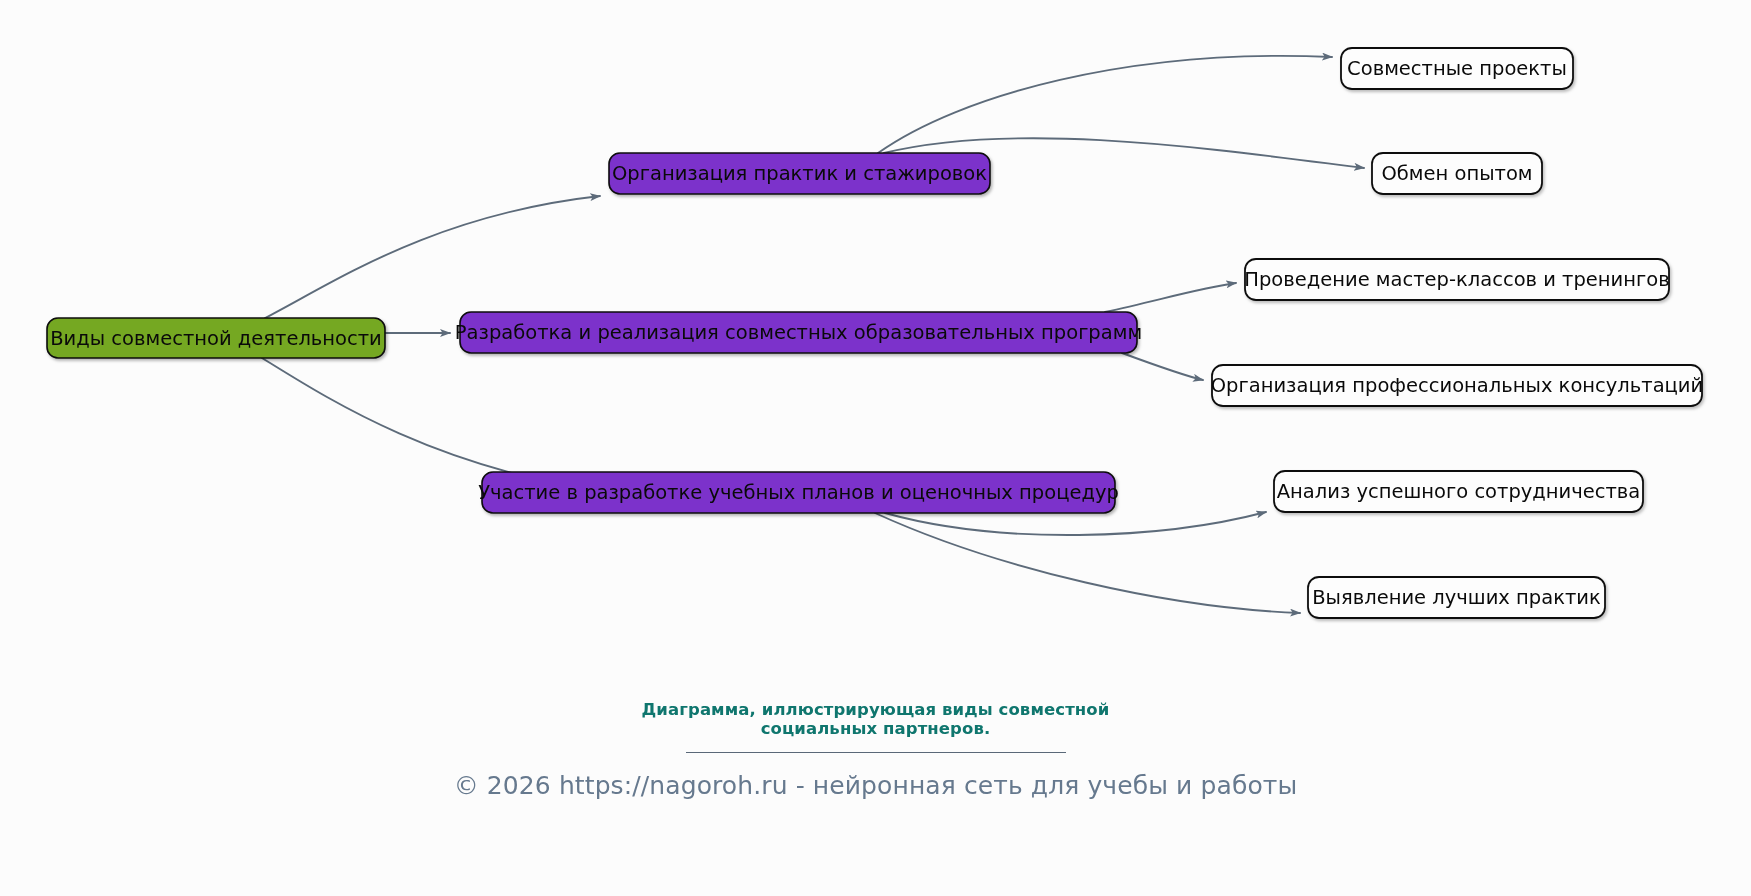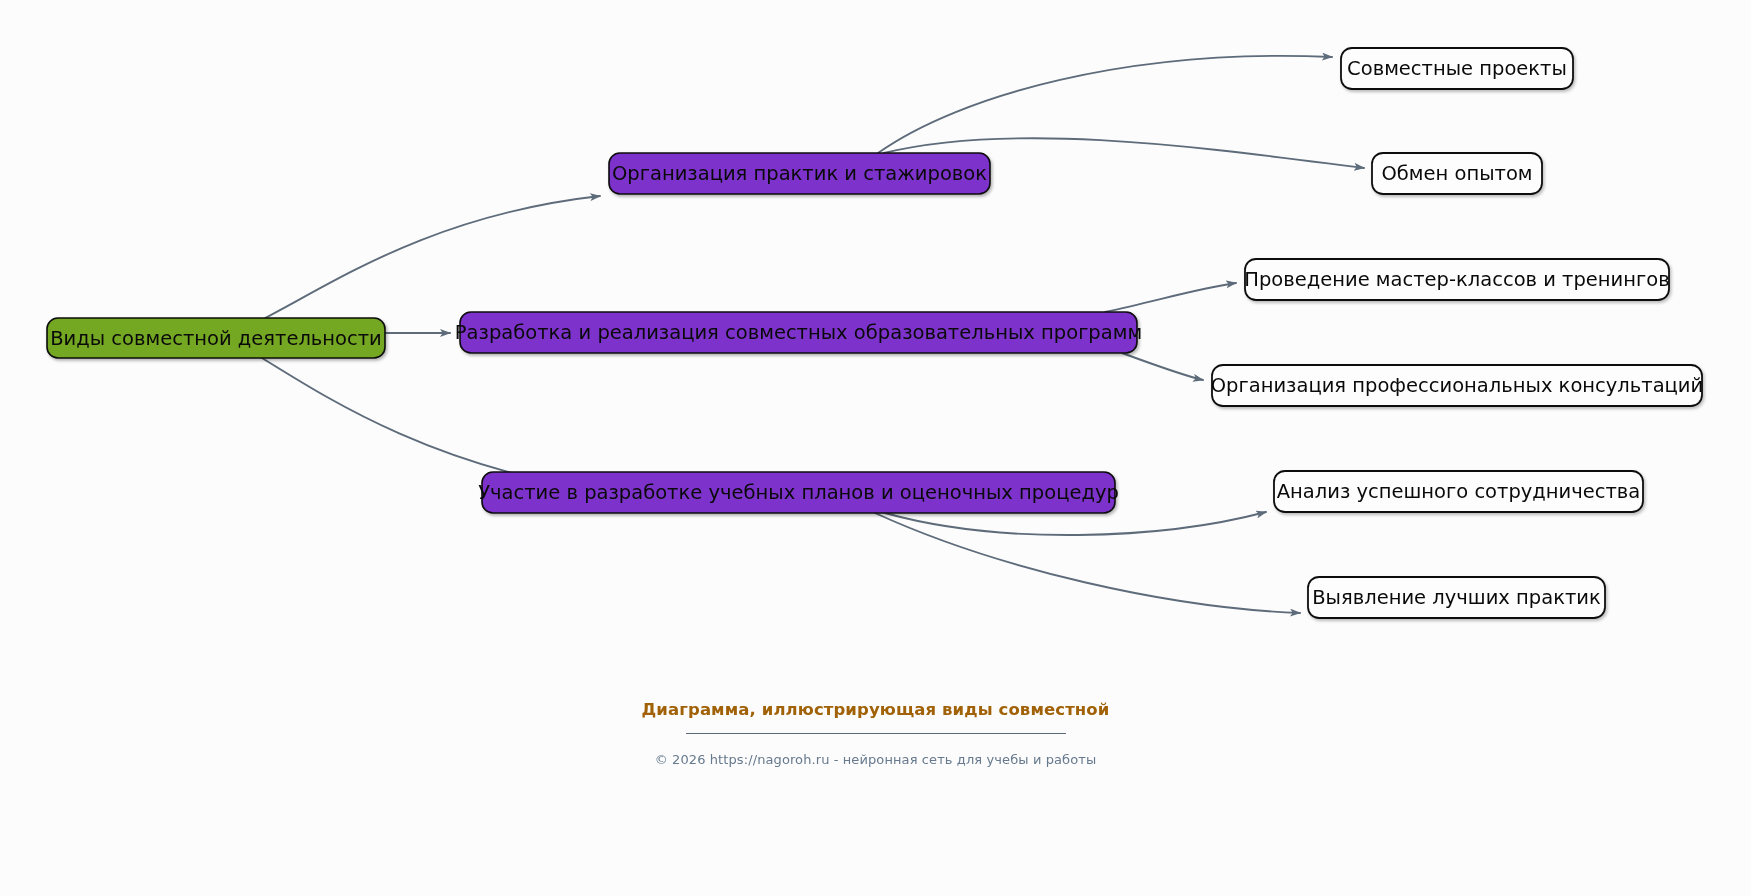--- a/index.html
+++ b/index.html
@@ -62,34 +62,34 @@
     left: 0;
     right: 0;
     top: 700px;
     text-align: center;
     pointer-events: none;
   }
   .caption-line {
     font-family: "DejaVu Sans", sans-serif;
     font-size: 16.5px;
     font-weight: bold;
-    color: #a16207;
+    color: #0f766e;
     line-height: 19px;
     letter-spacing: 0.1px;
   }
   .caption-rule {
     width: 380px;
     height: 0;
     border-top: 1.6px solid #5a6878;
     margin: 14px auto 0 auto;
   }
   .footer-text {
     margin-top: 18px;
     font-family: "DejaVu Sans", sans-serif;
-    font-size: 13px;
+    font-size: 25px;
     color: #66798e;
     letter-spacing: 0.1px;
   }
 </style>
 </head>
 <body>
 
 <div id="page">
 
   <svg id="diagram-svg" viewBox="0 0 1751 896" xmlns="http://www.w3.org/2000/svg">
@@ -155,17 +155,18 @@
         </g>
         <g>
           <rect x="1308" y="577" width="297" height="41" rx="11" ry="11" class="node-rect leaf" fill="#fdfdfd" filter="url(#leafShadow)"></rect>
           <text x="1456.5" y="598.5" class="node-label" fill="#0a0a0a" font-size="8.700000000000005px">Выявление лучших практик</text>
         </g>
       </g>
   </svg>
 
   <div class="caption-block">
     <div class="caption-line">Диаграмма, иллюстрирующая виды совместной</div>
+    <div class="caption-line">социальных партнеров.</div>
     <div class="caption-rule"></div>
     <div class="footer-text">© 2026 https://nagoroh.ru - нейронная сеть для учебы и работы</div>
   </div>
 
 </div>
 
 </body></html>

